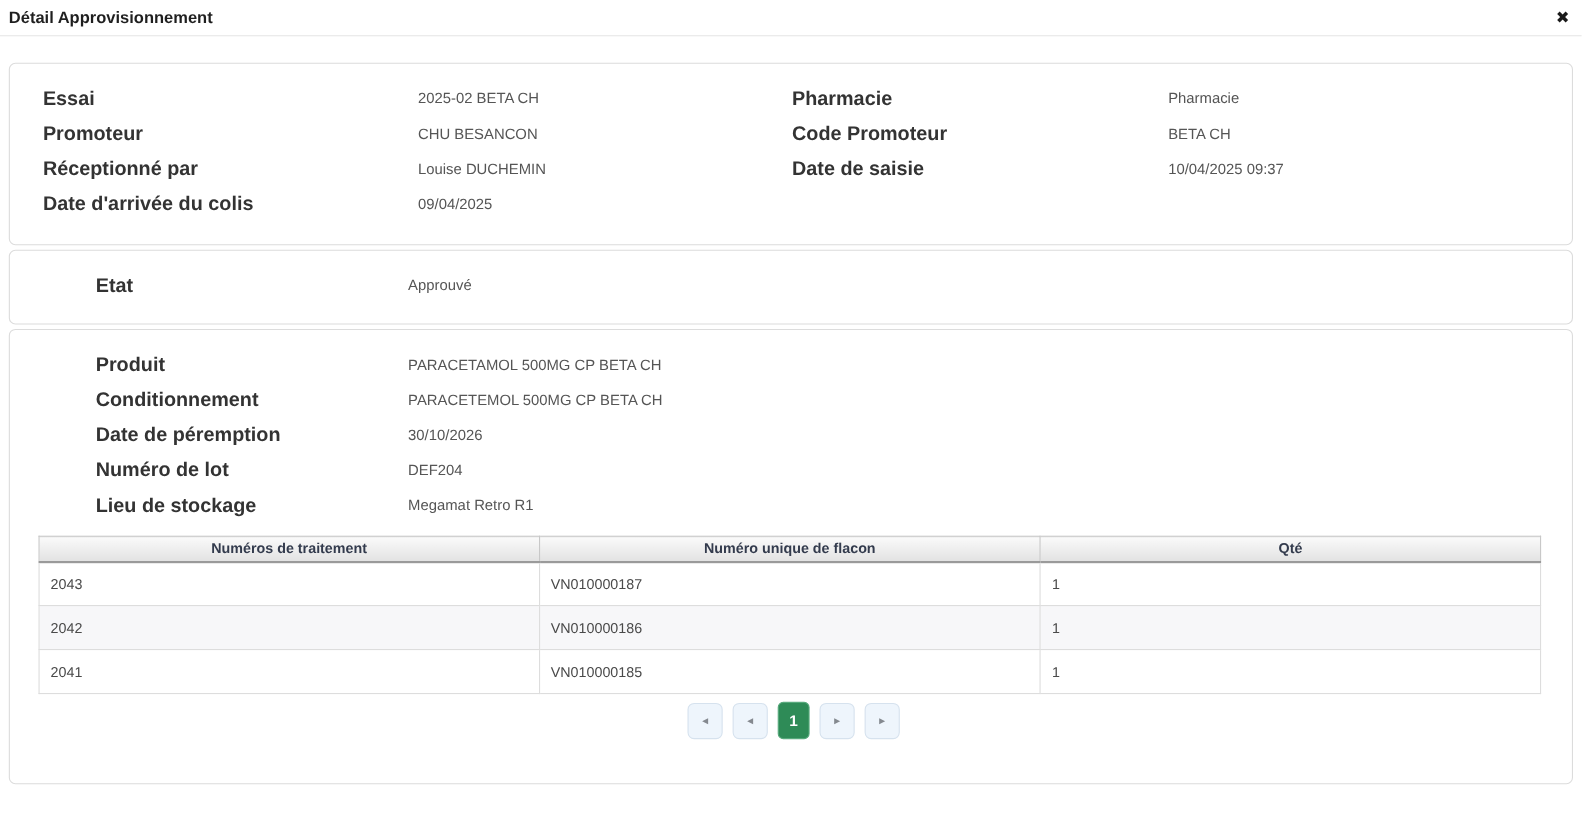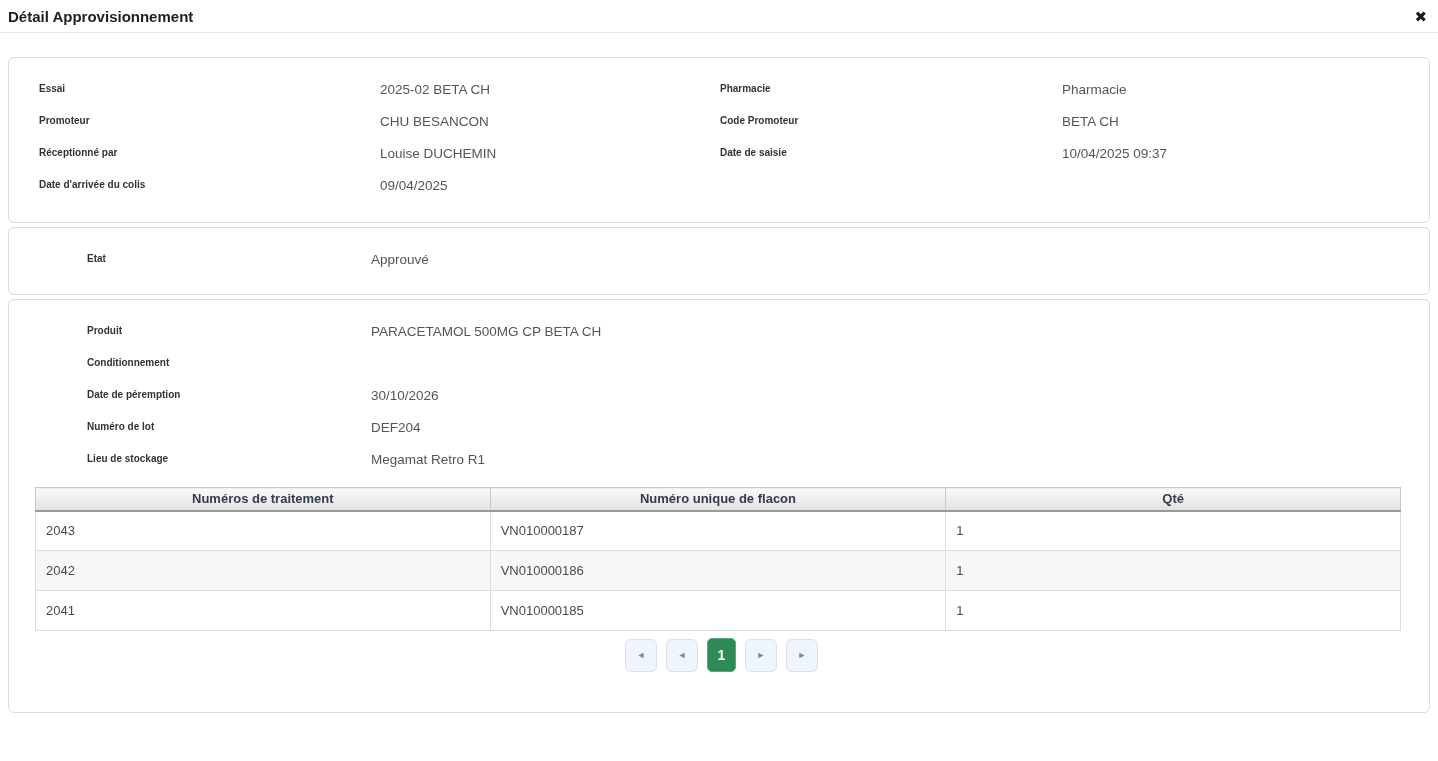--- a/index.html
+++ b/index.html
@@ -44,21 +44,21 @@
   }
   .grid-2 {
     display: grid;
     grid-template-columns: 284px 1fr;
     align-items: start;
     padding-left: 48px;
   }
   .frow { min-height: 32px; }
   .frow-single { min-height: 20px; }
   .flabel {
-    font-size: 10px; font-weight: bold; color: #333;
+    font-size: 18px; font-weight: bold; color: #333;
     line-height: 18px; padding-right: 10px;
   }
   .fvalue {
     font-size: 13.5px; color: #555;
     line-height: 18px; padding-top: 1px;
   }
 
   
   .table-wrap { margin: 5px 0 0 -4px; width: 1366px; }
   table.flacons {
@@ -170,20 +170,21 @@
   </div>
 </div>
 
 <div class="panel panel-product">
   <div class="grid-2 frow">
     <div class="flabel">Produit</div>
     <div class="fvalue">PARACETAMOL 500MG CP BETA CH</div>
   </div>
   <div class="grid-2 frow">
     <div class="flabel">Conditionnement</div>
+    <div class="fvalue">PARACETEMOL 500MG CP BETA CH</div>
   </div>
   <div class="grid-2 frow">
     <div class="flabel">Date de péremption</div>
     <div class="fvalue">30/10/2026</div>
   </div>
   <div class="grid-2 frow">
     <div class="flabel">Numéro de lot</div>
     <div class="fvalue">DEF204</div>
   </div>
   <div class="grid-2 frow">

